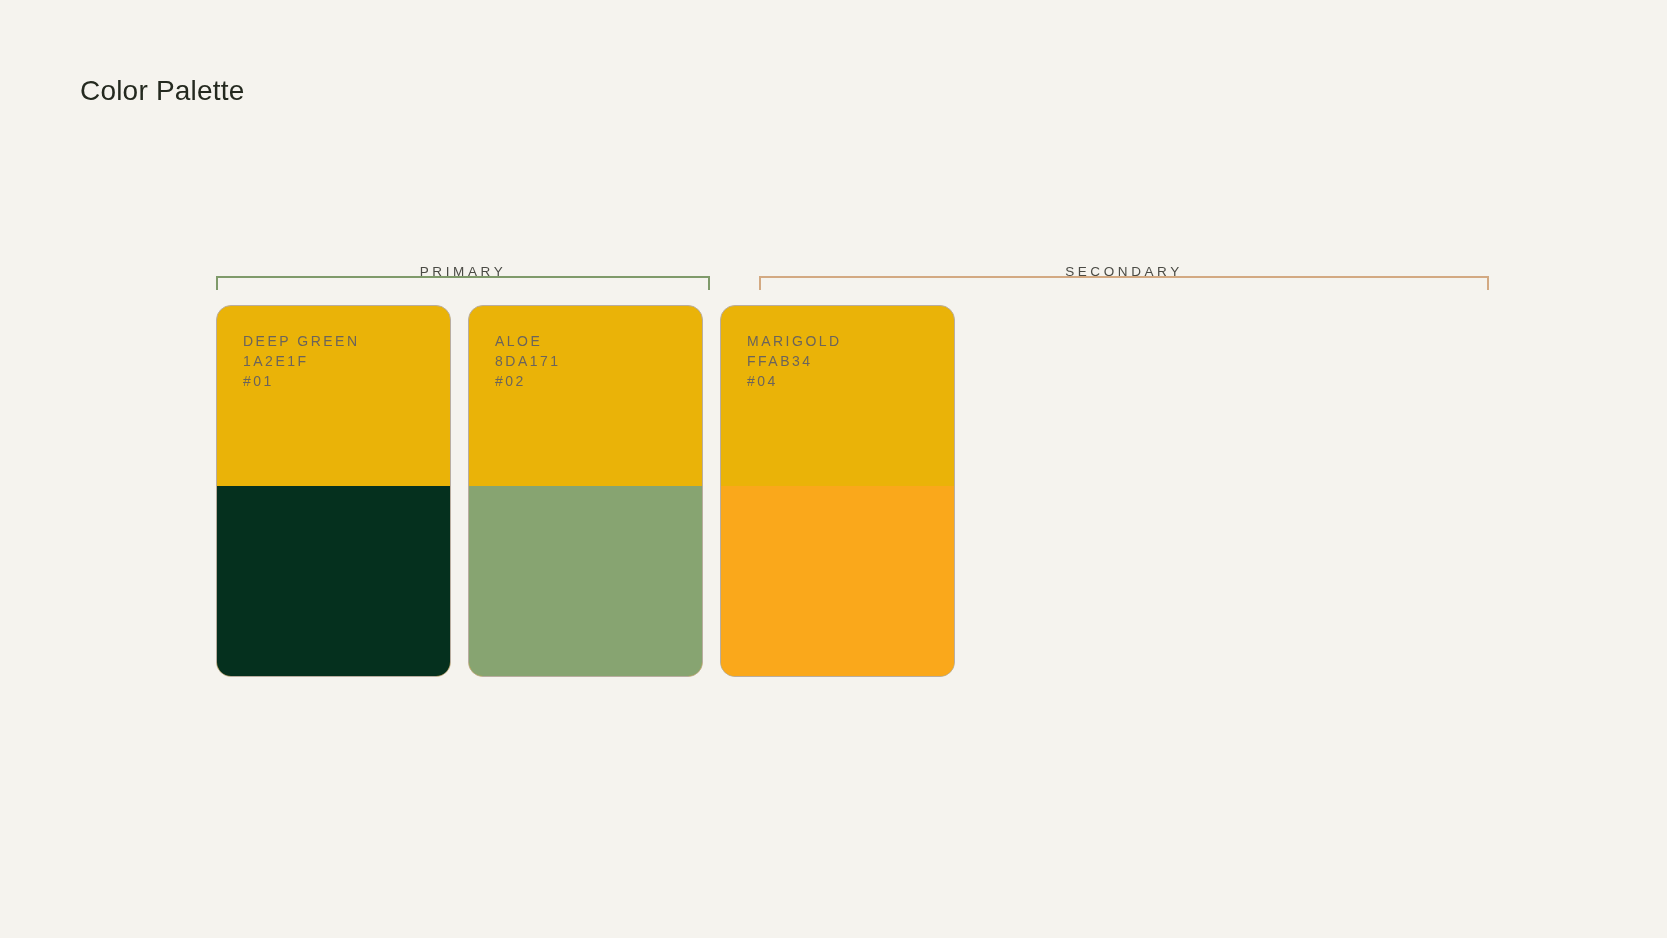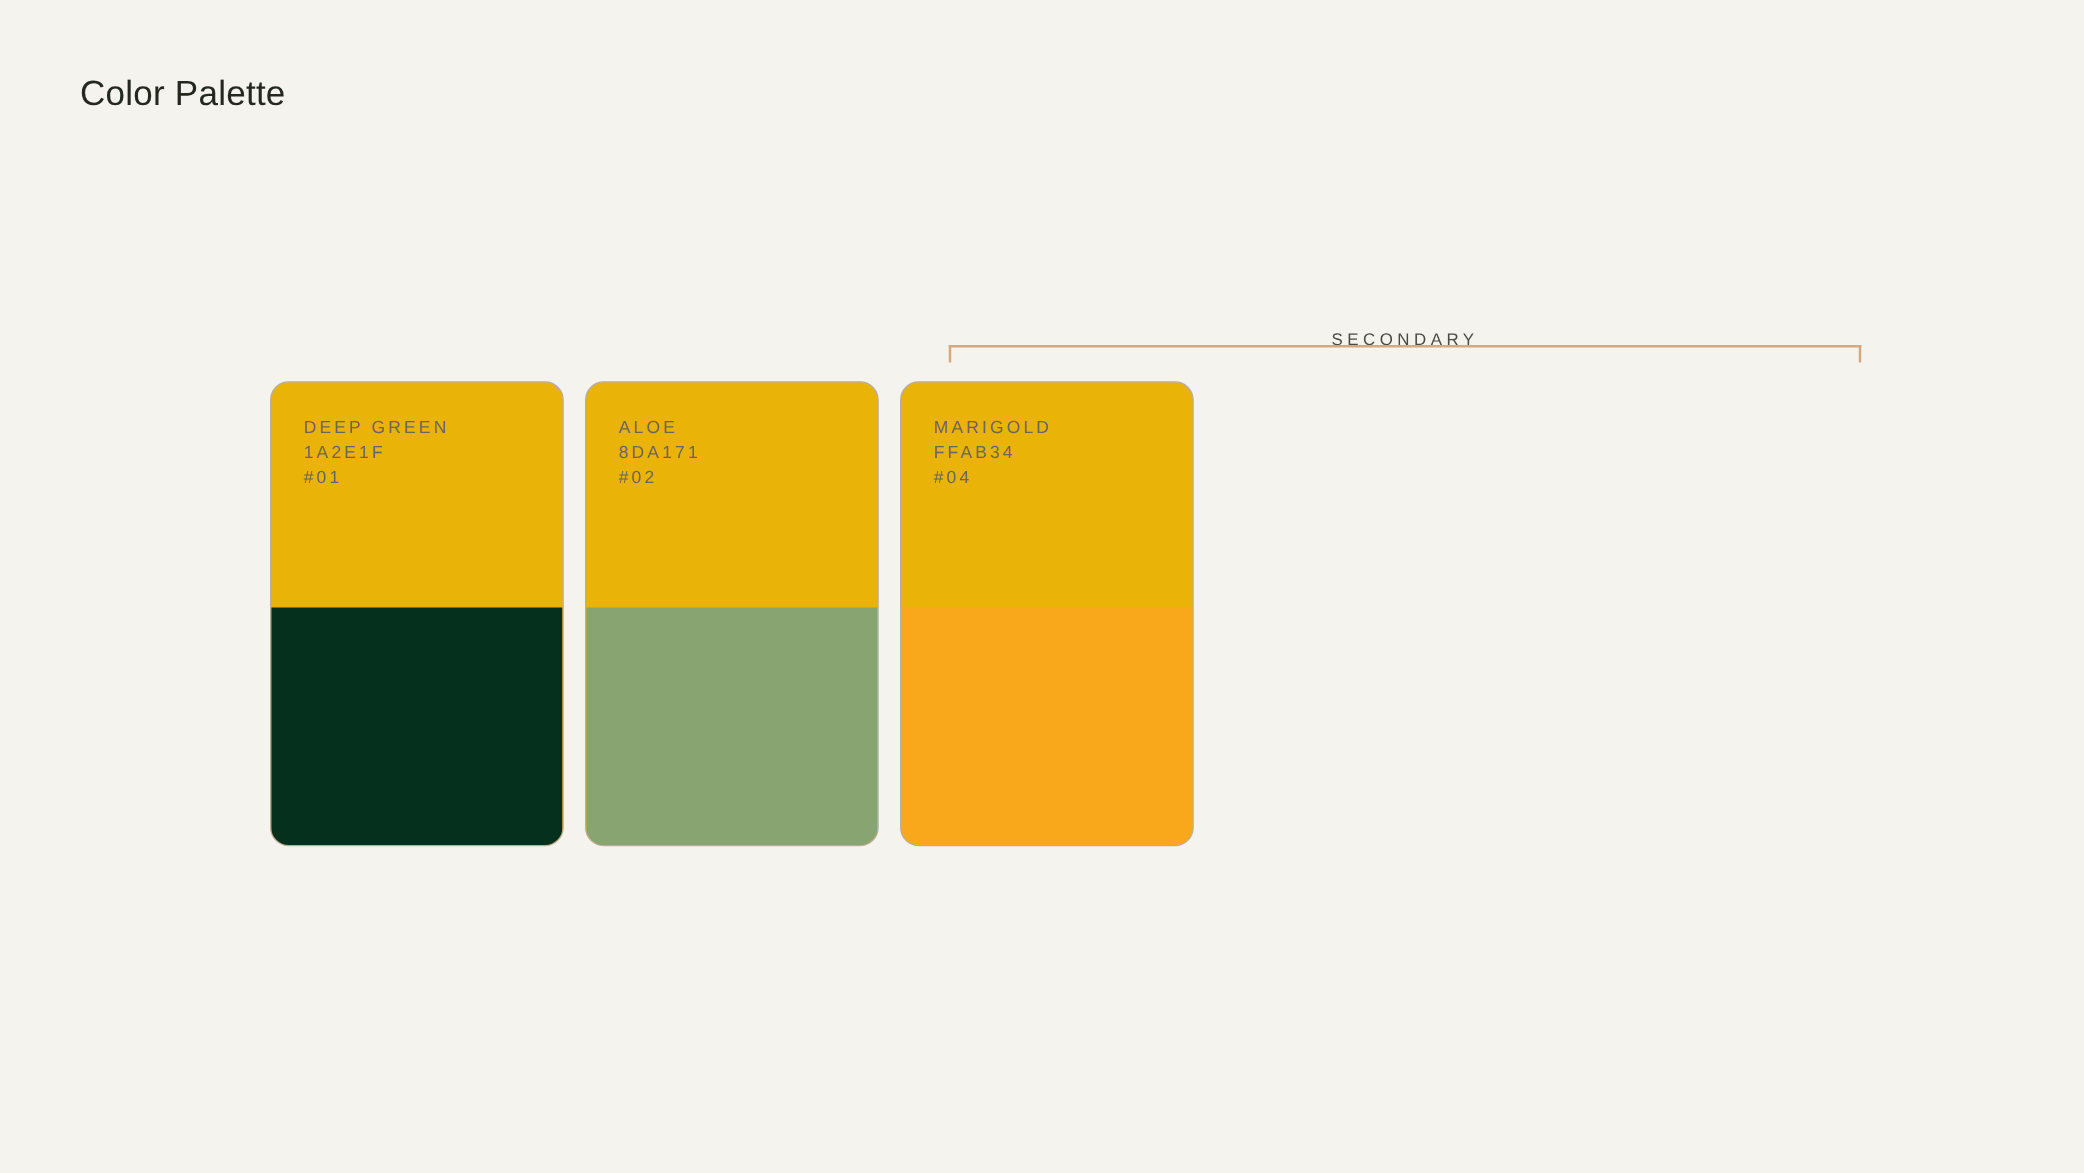--- a/index.html
+++ b/index.html
@@ -18,21 +18,21 @@
   }
 
   #page-title {
     position: absolute;
     left: 64px;
     top: 59px;
     font-size: 28px;
     font-weight: 400;
     letter-spacing: 0.2px;
     color: #24291F;
-    margin: 0;
+    margin: 16px;
     white-space: nowrap;
   }
 
   
   #palette {
     position: absolute;
     left: 216px;
     top: 247px;
     width: 1230px;
     height: 430px;
@@ -120,20 +120,26 @@
     height: 190px;
   }
 </style>
 </head>
 <body style="background: rgb(245, 243, 238);">
 
 <h1 id="page-title" style="color: rgb(36, 41, 31);">Color Palette</h1>
 
 <div id="palette">
 
+  <div class="group-bracket" id="bracket-primary">
+    <div class="group-label">PRIMARY</div>
+    <div class="bracket-line" style="background: rgb(127, 154, 106);"></div>
+    <div class="bracket-tick tick-left" style="background: rgb(127, 154, 106);"></div>
+    <div class="bracket-tick tick-right" style="background: rgb(127, 154, 106);"></div>
+  </div>
 
   <div class="group-bracket" id="bracket-secondary">
     <div class="group-label">SECONDARY</div>
     <div class="bracket-line" style="background: rgb(211, 169, 130);"></div>
     <div class="bracket-tick tick-left" style="background: rgb(211, 169, 130);"></div>
     <div class="bracket-tick tick-right" style="background: rgb(211, 169, 130);"></div>
   </div>
 
   <div id="cards">
 

